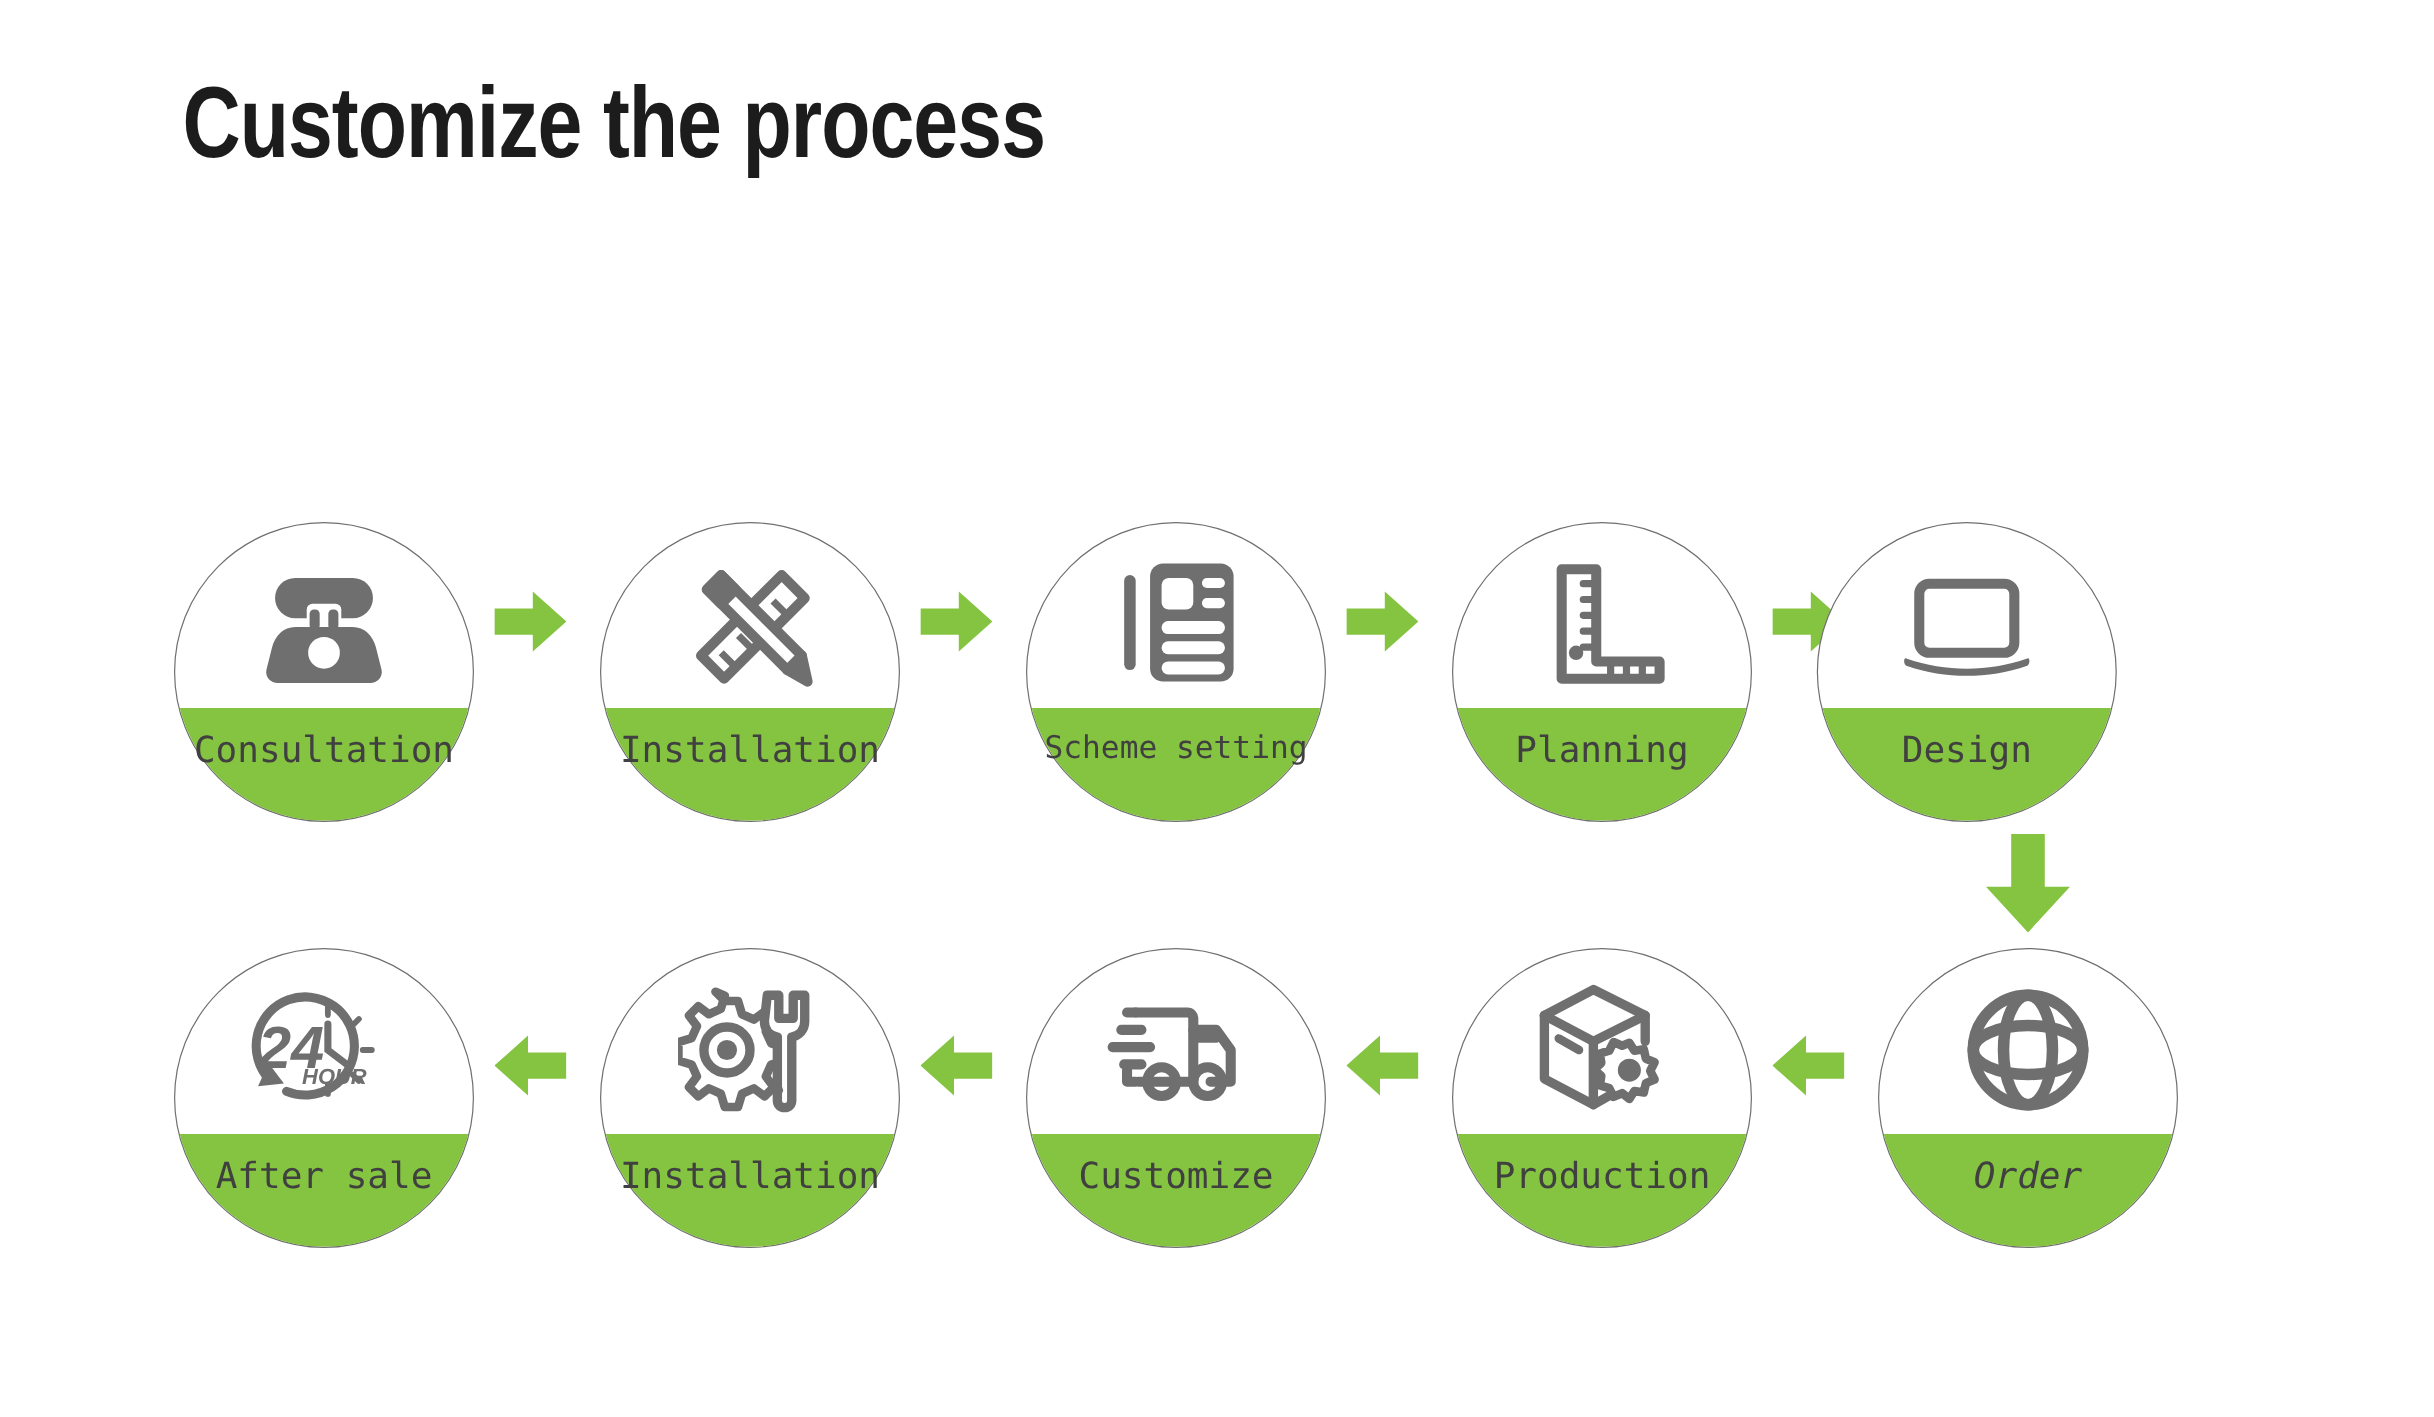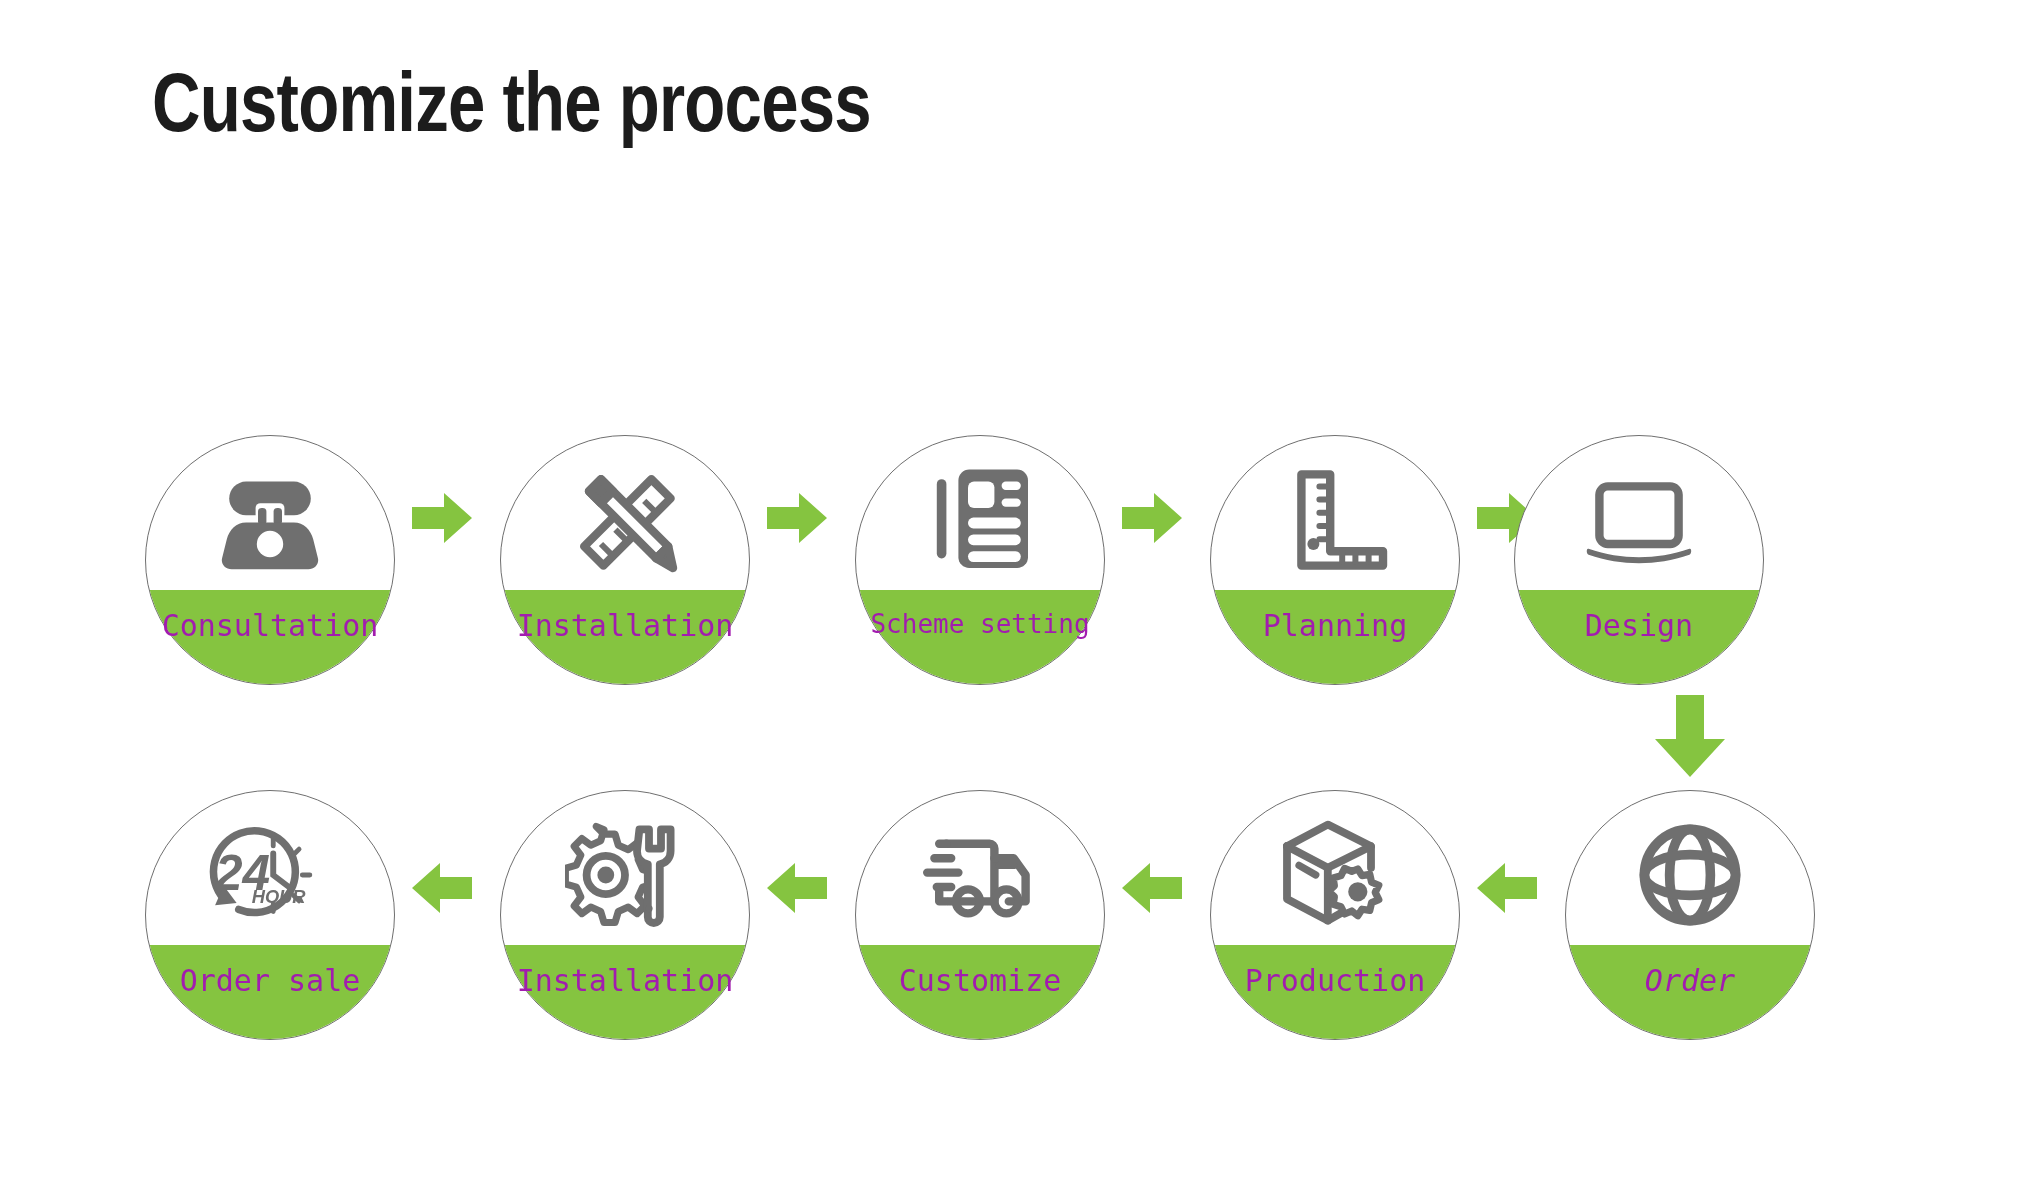--- a/index.html
+++ b/index.html
@@ -57,21 +57,21 @@
     width:120px;height:120px;
     display:flex;align-items:flex-start;justify-content:center;
     pointer-events:none;
   }
   .node .glyph svg{display:block;width:100%;height:100%;}
   .node .label{
     position:absolute;
     left:0;right:0;
     top:70.5%;
     text-align:center;
-    color:#a21caf;
+    color:#404040;
     font-family:"DejaVu Sans Mono","Liberation Mono",monospace;
     font-size:30px;
     letter-spacing:0px;
     white-space:nowrap;
     line-height:1;
   }
   .node .label.tight{font-size:26px;}
   .arrow{position:absolute;}
   .arrow svg{display:block;}
 </style>
@@ -297,16 +297,16 @@
         <g stroke="#6f6f6f" stroke-width="4.5" stroke-linecap="round">
           <path d="M68 16v7M92 26l-5 5M102 50h-7M92 74l-5-5M68 84v-7"></path>
         </g>
         <g stroke="#6f6f6f" stroke-width="5.5" stroke-linecap="round" fill="none">
           <path d="M68 30v20l17 13"></path>
         </g>
         <text x="14" y="64" font-family="'Liberation Sans',sans-serif" font-size="46" font-weight="bold" font-style="italic" fill="#6f6f6f">24</text>
         <text x="48" y="76" font-family="'Liberation Sans',sans-serif" font-size="17" font-weight="bold" font-style="italic" fill="#6f6f6f">HOUR</text>
       </svg>
     </div>
-    <div class="label">Order sale</div>
+    <div class="label">After sale</div>
   </div>
 
 </div>
 
 </body></html>

